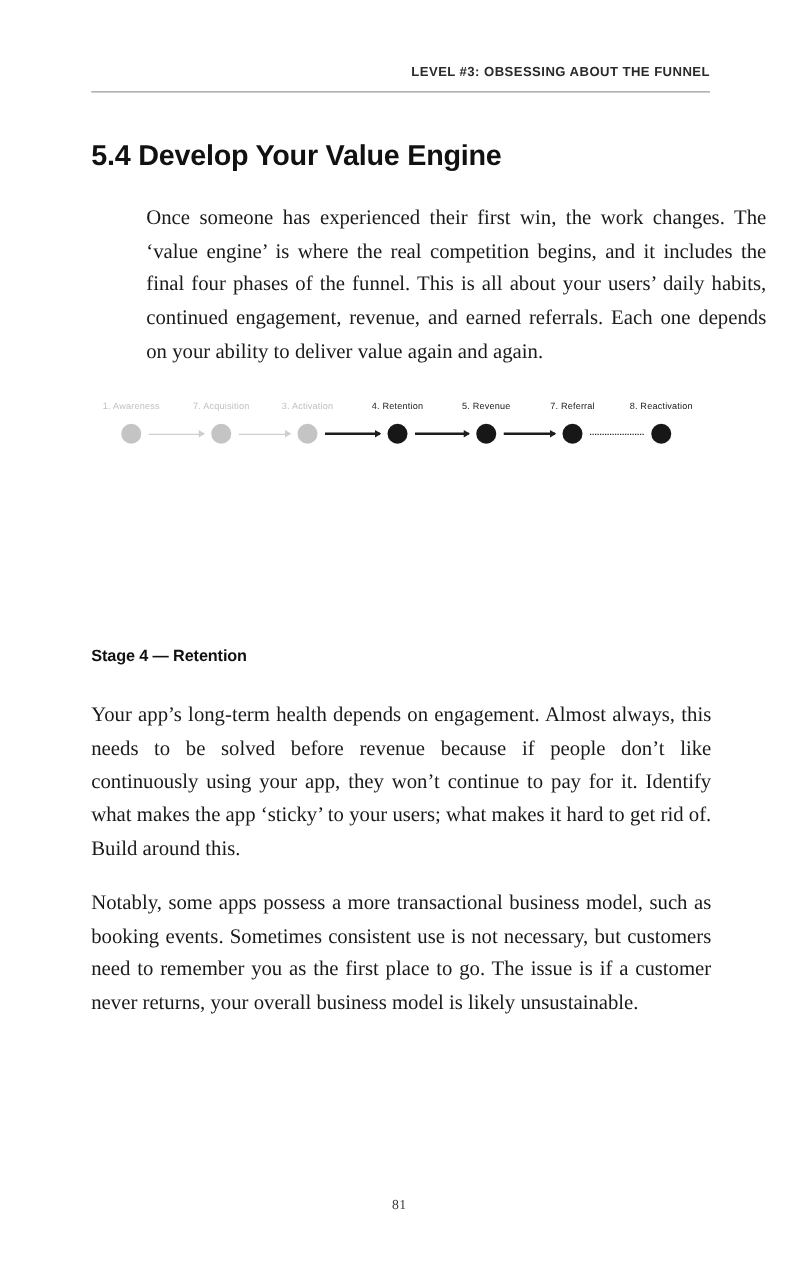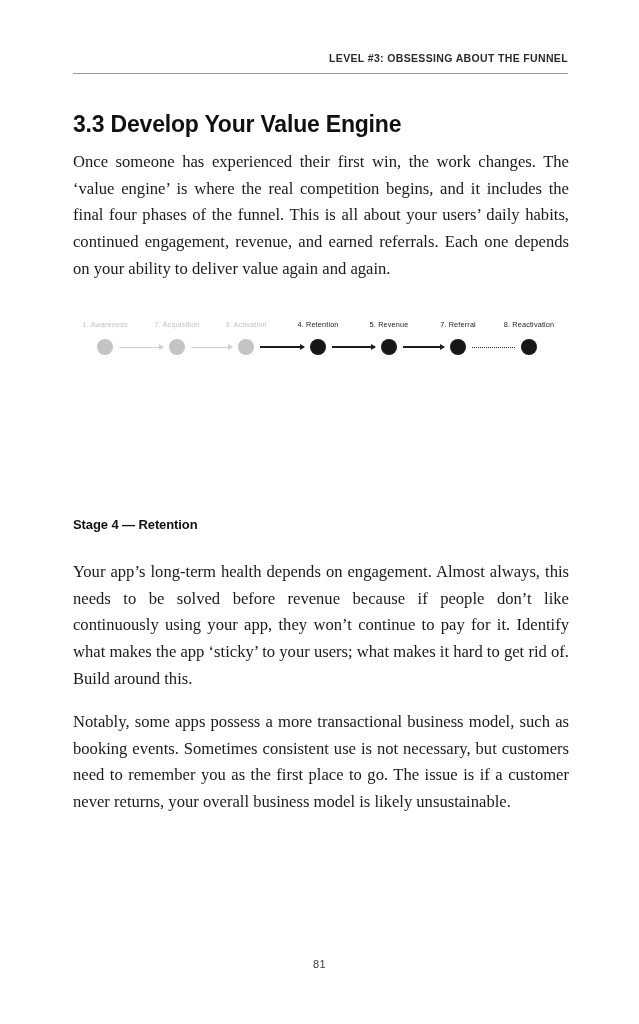--- a/index.html
+++ b/index.html
@@ -163,37 +163,37 @@
     height: 0;
   }
 
   
   .folio {
     position: absolute;
     top: 958px;
     left: 0;
     width: 639px;
     text-align: center;
-    font-family: Liberation Sans, sans-serif;
+    font-family: Liberation Serif, serif;
     font-size: 11px;
     color: #3a3a3a;
     letter-spacing: 0.3px;
   }
 </style>
 </head>
 <body>
 
 <div class="page">
 
   <div class="running-head">LEVEL #3: OBSESSING ABOUT THE FUNNEL</div>
   <div class="head-rule"></div>
 
-  <h1 class="chapter-title">3.3 Develop Your Value Engine</h1>
-
-  <p class="para" style="top:132px;">Once someone has experienced their first win, the work changes. The ‘value engine’ is where the real competition begins, and it includes the final four phases of the funnel. This is all about your users’ daily habits, continued engagement, revenue, and earned referrals. Each one depends on your ability to deliver value again and again.</p>
+  <h1 class="chapter-title">5.4 Develop Your Value Engine</h1>
+
+  <p class="para" style="top:144px;margin-left:44px;">Once someone has experienced their first win, the work changes. The ‘value engine’ is where the real competition begins, and it includes the final four phases of the funnel. This is all about your users’ daily habits, continued engagement, revenue, and earned referrals. Each one depends on your ability to deliver value again and again.</p>
 
   <div class="funnel">
       <div class="funnel-link dim" style="left: 46px; width: 44px;">
         <div class="shaft"></div>
         <div class="head"></div>
       </div>
       <div class="funnel-link dim" style="left: 118px; width: 41px;">
         <div class="shaft"></div>
         <div class="head"></div>
       </div>

